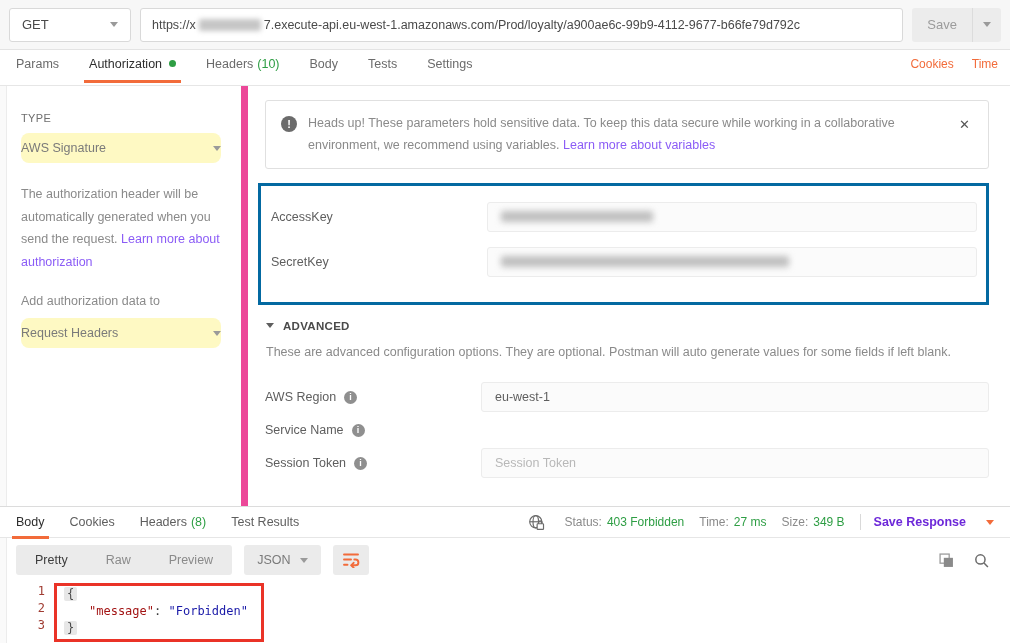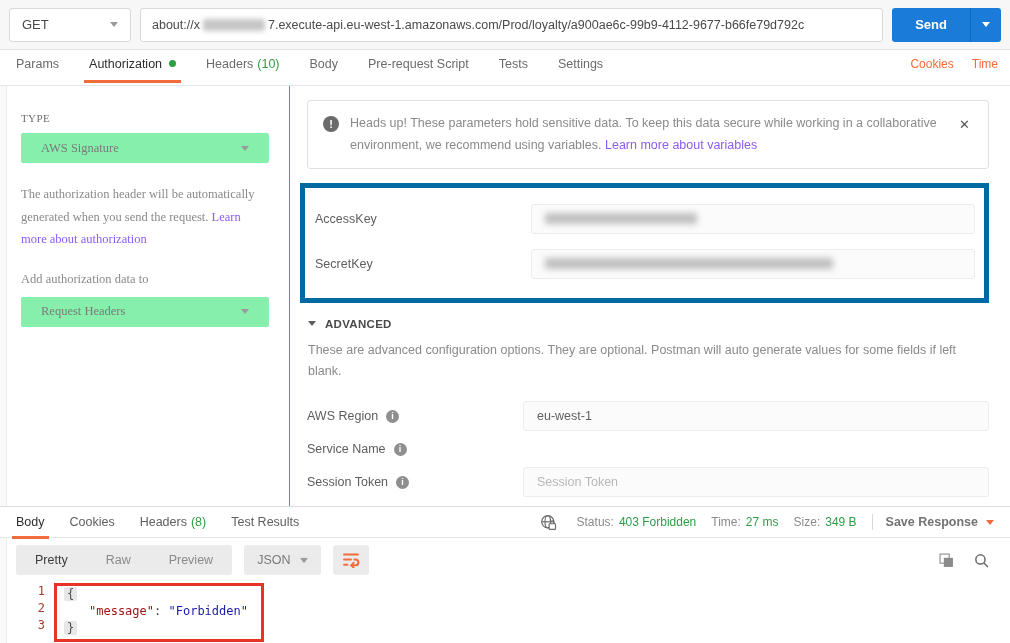--- a/index.html
+++ b/index.html
@@ -32,34 +32,34 @@
   .req-tab { margin-right:30px; height:36px; display:flex; align-items:center; position:relative; cursor:pointer; }
   .req-tab.active { color:#2d2d2d; }
   .req-tab.active::after { content:""; position:absolute; left:-5px; right:-5px; bottom:-1px; height:3px; background:#f26b3a; }
   .dot { width:7px; height:7px; border-radius:50%; background:#2e9e44; margin-left:7px; flex:none; }
   .count-green { color:#2e9e44; margin-left:4px; }
   .right-links { margin-left:auto; display:flex; gap:18px; color:#f26b3a; font-size:12px; }
   .right-links span { cursor:pointer; }
 
   
   .content { display:flex; height:420px; background:#fff; }
-  .left-panel { width:290px; flex:none; border-right:1px solid #ec4899; padding:26px 20px 0 21px;font-family:Liberation Serif, serif; }
+  .left-panel { width:248px; flex:none; border-right:7px solid #ec4899; padding:26px 20px 0 21px; }
   .label-type { font-size:11px; color:#6e6e6e; letter-spacing:0.4px; margin-bottom:9px; }
-  .dropdown { height:30px; background:#86efac; border-radius:2px; display:flex; align-items:center; justify-content:space-between; padding:0 20px; color:#7a7a7a; font-size:12.5px; cursor:pointer; }
+  .dropdown { height:30px; background:#fef9c3; border-radius:8px; display:flex; align-items:center; justify-content:space-between; padding:0 0; color:#7a7a7a; font-size:12.5px; cursor:pointer; }
   .auth-desc { margin:20px 0 21px; color:#8a8a8a; line-height:1.8; }
   .link { color:#8b5cf6; cursor:pointer; }
   .add-to { color:#8a8a8a; margin-bottom:10px; }
 
   .right-panel { flex:1; min-width:0; padding:14px 21px 0 17px; }
   .banner { border:1px solid #e0e0e0; border-radius:3px; padding:12px 14px 11px 15px; display:flex; gap:11px; }
   .warn-icon { width:16px; height:16px; border-radius:50%; background:#6b6b6b; color:#fff; font-size:11px; font-weight:bold; display:flex; align-items:center; justify-content:center; flex:none; margin-top:3px; }
   .banner-text { color:#8a8a8a; line-height:1.75; max-width:600px; }
   .banner-close { margin-left:auto; color:#555; font-size:13px; padding:2px 4px; cursor:pointer; align-self:flex-start; margin-top:2px; }
 
-  .red-box { border:5px solid #0369a1; margin:14px 0 15px -7px; padding:7px 9px 4px 10px; }
+  .red-box { border:3px solid #0369a1; margin:14px 0 15px -7px; padding:7px 9px 10px 10px; }
   .field-row { display:flex; align-items:center; margin-bottom:11px; }
   .red-box .field-row { margin:9px 0 15px; }
   .field-label { width:216px; flex:none; color:#5e5e5e; display:flex; align-items:center; gap:8px; }
   .field-input { flex:1; height:30px; background:#fbfbfb; border:1px solid #ececec; border-radius:3px; display:flex; align-items:center; padding:0 13px; font-size:12.5px; color:#5e5e5e; font-family:"Liberation Sans",sans-serif; }
   input.field-input { outline:none; }
   input.field-input::placeholder { color:#b8b8b8; }
   .redact2 { background:#bfbfbf; filter:blur(3px); border-radius:2px; display:inline-block; }
   .blur-access { width:152px; height:11px; }
   .blur-secret { width:288px; height:11px; }
 
@@ -71,21 +71,21 @@
   
   .resp-tabs { height:32px; border-top:1px solid #dcdcdc; border-bottom:1px solid #e6e6e6; display:flex; align-items:center; padding:0 16px; font-size:12.5px; color:#5e5e5e; background:#fff; position:relative; z-index:6; }
   .resp-tab { margin-right:25px; height:32px; display:flex; align-items:center; position:relative; cursor:pointer; }
   .resp-tab.active { color:#2d2d2d; }
   .resp-tab.active::after { content:""; position:absolute; left:-4px; right:-4px; bottom:-1px; height:3px; background:#f26b3a; }
   .meta { margin-left:auto; display:flex; align-items:center; font-size:12px; color:#8a8a8a; }
   .meta .pair { display:flex; align-items:center; gap:5px; margin-right:15px; }
   .meta .val { color:#2e9e44; }
   .globe-wrap { margin-right:20px; display:flex; align-items:center; cursor:pointer; }
   .meta-divider { width:1px; height:16px; background:#d9d9d9; margin:0 13px 0 0; }
-  .save-response { color:#737373; font-weight:bold; display:flex; align-items:center; gap:8px; font-size:12.5px; cursor:pointer; }
+  .save-response { color:#6d28d9; font-weight:bold; display:flex; align-items:center; gap:20px; font-size:12.5px; cursor:pointer; }
 
   .toolbar { height:30px; margin-top:7px; display:flex; align-items:center; padding:0 16px; }
   .segmented { background:#ebebeb; border-radius:3px; height:30px; display:flex; align-items:center; font-size:12.5px; color:#8a8a8a; }
   .seg-item { padding:0 19px; height:38px; display:flex; align-items:center; cursor:pointer; }
   .seg-item.active { color:#3c3c3c; }
   .json-btn { background:#ebebeb; border-radius:3px; height:30px; display:flex; align-items:center; gap:10px; padding:0 13px; color:#7a7a7a; font-size:12.5px; margin-left:12px; cursor:pointer; }
   .wrap-btn { background:#ebebeb; border-radius:3px; height:30px; width:36px; display:flex; align-items:center; justify-content:center; margin-left:12px; cursor:pointer; }
   .toolbar-right { margin-left:auto; display:flex; align-items:center; gap:20px; padding-right:5px; }
   .toolbar-right > span { cursor:pointer; display:flex; align-items:center; }
 
@@ -104,49 +104,46 @@
 <body>
 
 <div class="gutter"></div>
 
 <div class="topbar">
   <div class="method">
     <span>GET</span>
     <span class="caret gray"></span>
   </div>
   <div class="url">
-    <span>about://x</span>
+    <span>https://x</span>
     <span class="redact"></span>
     <span>7.execute-api.eu-west-1.amazonaws.com/Prod/loyalty/a900ae6c-99b9-4112-9677-b66fe79d792c</span>
   </div>
-  <div class="btn btn-send">
-    <span class="btn-main">Send</span>
+  <div class="btn btn-save">
+    <span class="btn-main">Save</span>
     <span class="btn-caret">
-        <span class="caret"></span>
+        <span class="caret gray"></span>
       </span>
   </div>
 </div>
 
 <div class="req-tabs">
   <div class="req-tab">
       <span>Params</span>
     </div>
   <div class="req-tab active">
     <span>Authorization</span>
     <span class="dot"></span>
   </div>
   <div class="req-tab">
     <span>Headers</span>
     <span class="count-green">(10)</span>
   </div>
   <div class="req-tab">
       <span>Body</span>
-    </div>
-  <div class="req-tab">
-      <span>Pre-request Script</span>
     </div>
   <div class="req-tab">
       <span>Tests</span>
     </div>
   <div class="req-tab">
       <span>Settings</span>
     </div>
   <div class="right-links">
     <span>Cookies</span>
     <span>Time</span>

